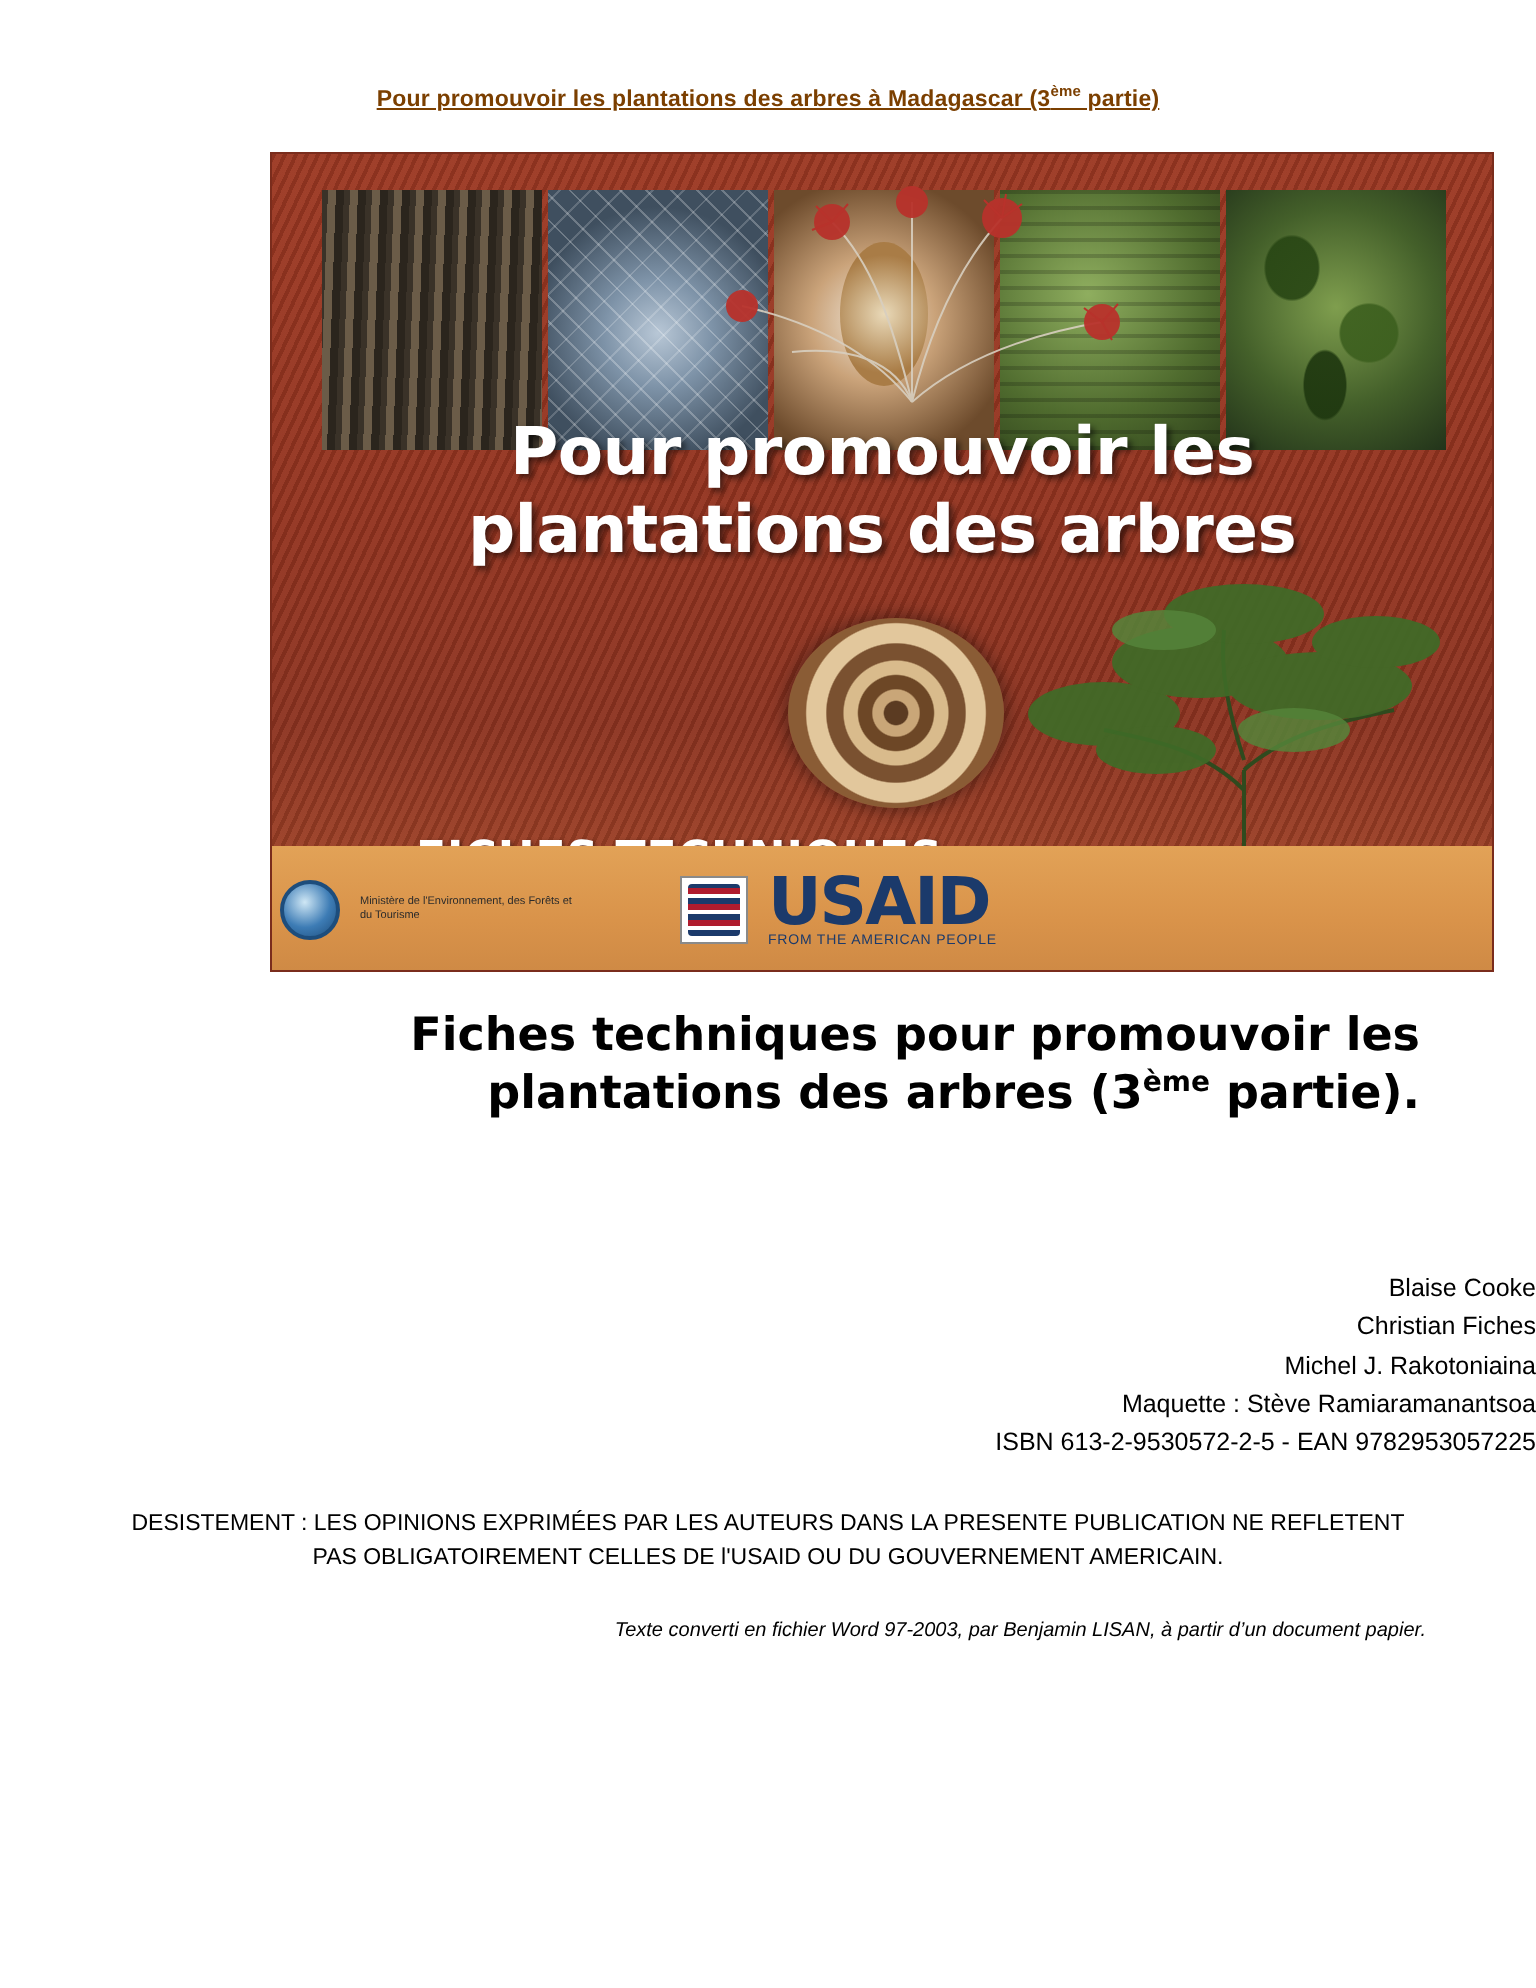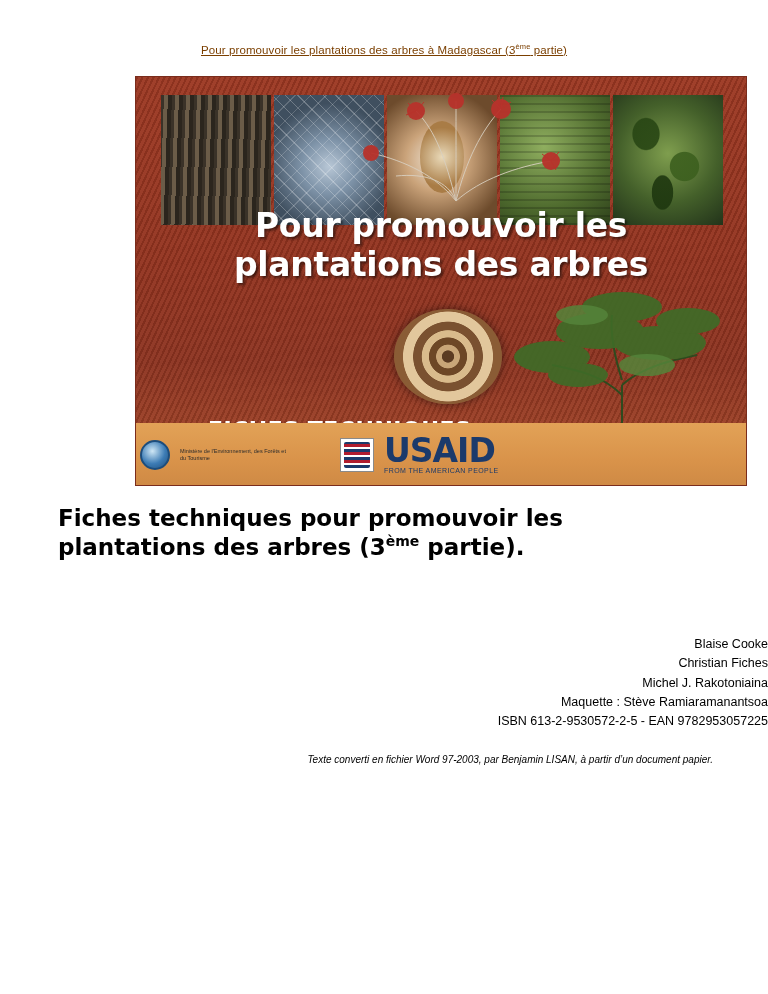--- a/index.html
+++ b/index.html
@@ -23,21 +23,21 @@
     position: relative;
   }
 
   
   .header {
     text-align: center;
     padding-top: 40px;
   }
   .header-link {
     font-size: 11.5px;
-    font-weight: normal;
+    font-weight: bold;
     color: #7B3F00;
     text-decoration: underline;
     letter-spacing: 0.1px;
     cursor: pointer;
   }
   .header-link sup {
     font-size: 7.5px;
     vertical-align: super;
     line-height: 0;
   }
@@ -227,21 +227,21 @@
   }
   .usaid-sub {
     font-family: "Liberation Sans", sans-serif;
     font-size: 7px;
     color: #1b3a6b;
     letter-spacing: 0.4px;
   }
 
   
   .doc-title {
-    text-align: left;
+    text-align: right;
     font-family: "DejaVu Sans", sans-serif;
     font-weight: bold;
     font-size: 23px;
     line-height: 1.28;
     margin: 18px 58px 0 58px;
     color: #000;
   }
   .doc-title sup { font-size: 14px; vertical-align: super; line-height: 0; }
 
   
@@ -364,16 +364,17 @@
   <div class="doc-title"><span>Fiches techniques pour promouvoir les plantations des arbres (3</span><sup>ème</sup><span> partie).</span></div>
 
   <div class="authors">
     <div>Blaise Cooke</div>
     <div>Christian Fiches</div>
     <div>Michel J. Rakotoniaina</div>
     <div>Maquette : Stève Ramiaramanantsoa</div>
     <div>ISBN 613-2-9530572-2-5 - EAN 9782953057225</div>
   </div>
 
+  <div class="disclaimer">DESISTEMENT : LES OPINIONS EXPRIMÉES PAR LES AUTEURS DANS LA PRESENTE PUBLICATION NE REFLETENT PAS OBLIGATOIREMENT CELLES DE l'USAID OU DU GOUVERNEMENT AMERICAIN.</div>
 
   <div class="note">Texte converti en fichier Word 97-2003, par Benjamin LISAN, à partir d’un document papier.</div>
 
 </div>
 
 </body></html>

